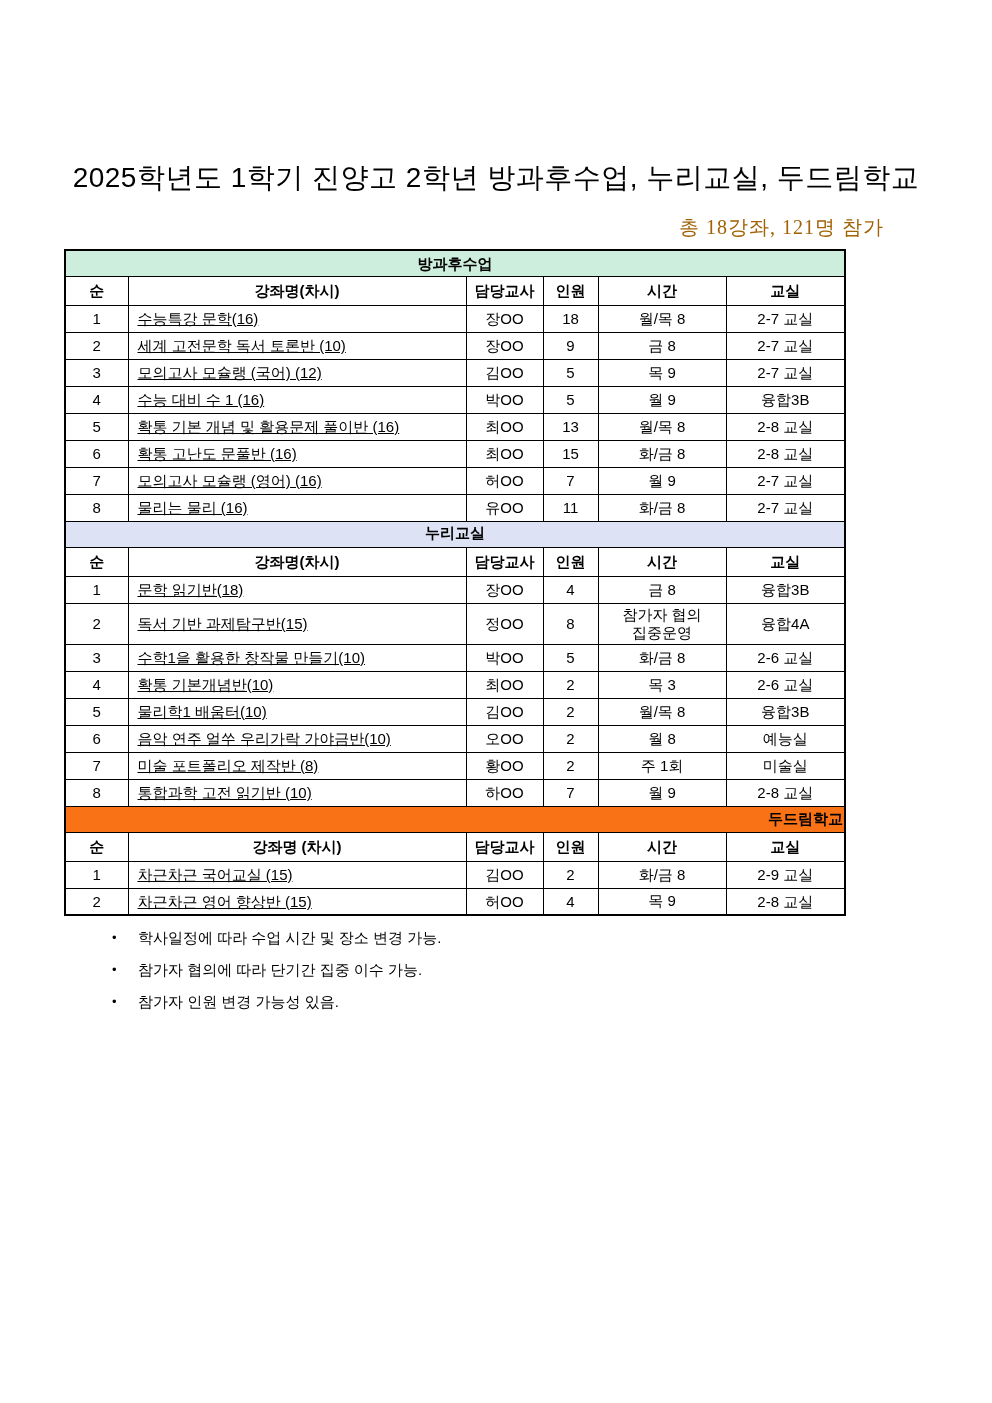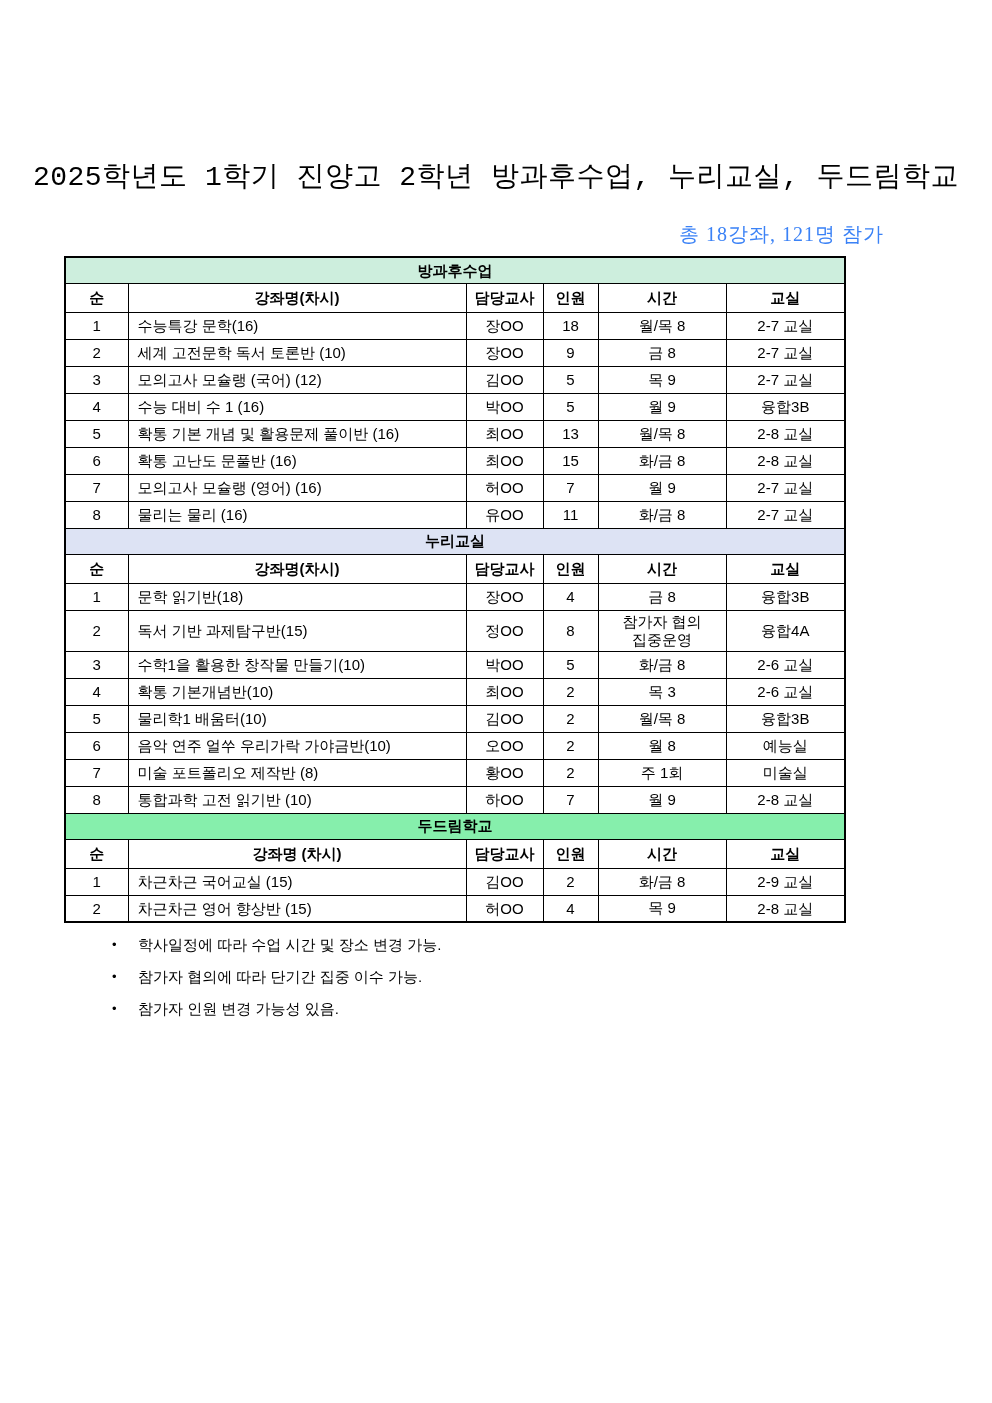--- a/index.html
+++ b/index.html
@@ -9,35 +9,35 @@
     width: 992px;
     height: 1403px;
     background: #ffffff;
     font-family: "Liberation Sans", "DejaVu Sans", sans-serif;
     color: #000000;
     overflow: hidden;
   }
   .doc-title {
     margin-top: 158px;
     text-align: center;
-    font-family: Liberation Mono, monospace;
+    font-family: Liberation Sans, sans-serif;
     font-size: 28px;
     font-weight: normal;
     letter-spacing: 0.5px;
     line-height: 40px;
     color: #000000;
   }
   .doc-subtitle {
-    margin: 23px 108px 8px 0;
+    margin: 16px 108px 8px 0;
     text-align: right;
     font-family: "Liberation Serif", "DejaVu Serif", serif;
     font-size: 20px;
     font-weight: normal;
     letter-spacing: 1px;
-    color: #3b82f6;
+    color: #a16207;
   }
   table.schedule {
     border-collapse: collapse;
     table-layout: fixed;
     width: 780px;
     margin-left: 64px;
     border: 2px solid #000;
   }
   table.schedule td {
     border: 1px solid #000;
@@ -54,20 +54,21 @@
     font-size: 15px;
   }
   tr.colhead-row td {
     font-weight: bold;
     height: 29px;
   }
   tr.data-row td { height: 27px; }
   tr.data-row td.c1 {
     text-align: left;
     padding-left: 9px;
+    text-decoration: underline;
   }
   tr.data-row td.c4 {
     white-space: pre-line;
     line-height: 1.2;
   }
   .notes {
     margin: 12px 0 0 112px;
   }
   .note-line {
     display: flex;
@@ -172,21 +173,21 @@
         </tr>
         <tr class="data-row">
           <td class="c0">8</td>
           <td class="c1">물리는 물리 (16)</td>
           <td class="c2">유OO</td>
           <td class="c3">11</td>
           <td class="c4">화/금 8</td>
           <td class="c5">2-7 교실</td>
         </tr>
         <tr class="band-row">
-          <td colspan="6" class="band-cell" style="background: rgb(221, 227, 244);">누리교실</td>
+          <td colspan="6" class="band-cell" style="background: rgb(221, 227, 244); font-family: Liberation Serif, serif;">누리교실</td>
         </tr>
         <tr class="colhead-row">
           <td>순</td>
           <td>강좌명(차시)</td>
           <td>담당교사</td>
           <td>인원</td>
           <td>시간</td>
           <td>교실</td>
         </tr>
         <tr class="data-row">
@@ -248,21 +249,21 @@
         </tr>
         <tr class="data-row">
           <td class="c0">8</td>
           <td class="c1">통합과학 고전 읽기반 (10)</td>
           <td class="c2">하OO</td>
           <td class="c3">7</td>
           <td class="c4">월 9</td>
           <td class="c5">2-8 교실</td>
         </tr>
         <tr class="band-row">
-          <td colspan="6" class="band-cell" style="background: #86efac;">두드림학교</td>
+          <td colspan="6" class="band-cell" style="background: #f97316; text-align: right;">두드림학교</td>
         </tr>
         <tr class="colhead-row">
           <td>순</td>
           <td>강좌명 (차시)</td>
           <td>담당교사</td>
           <td>인원</td>
           <td>시간</td>
           <td>교실</td>
         </tr>
         <tr class="data-row">

